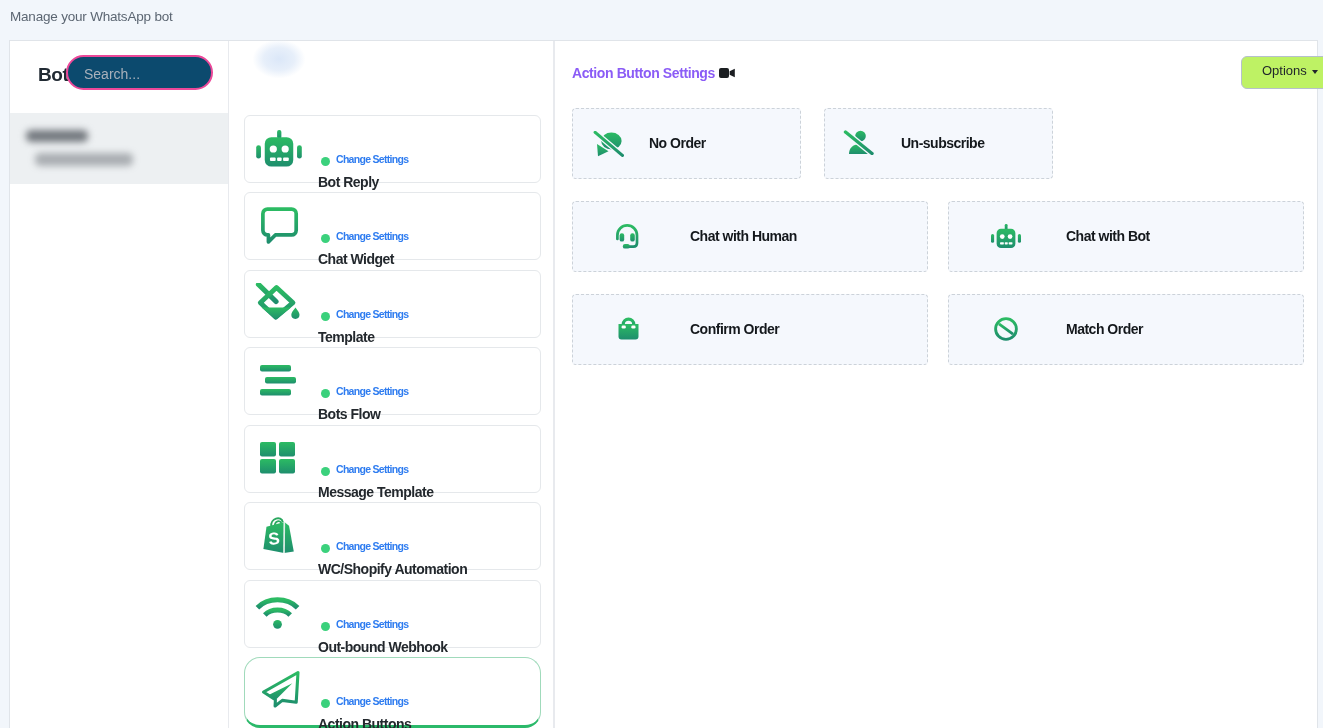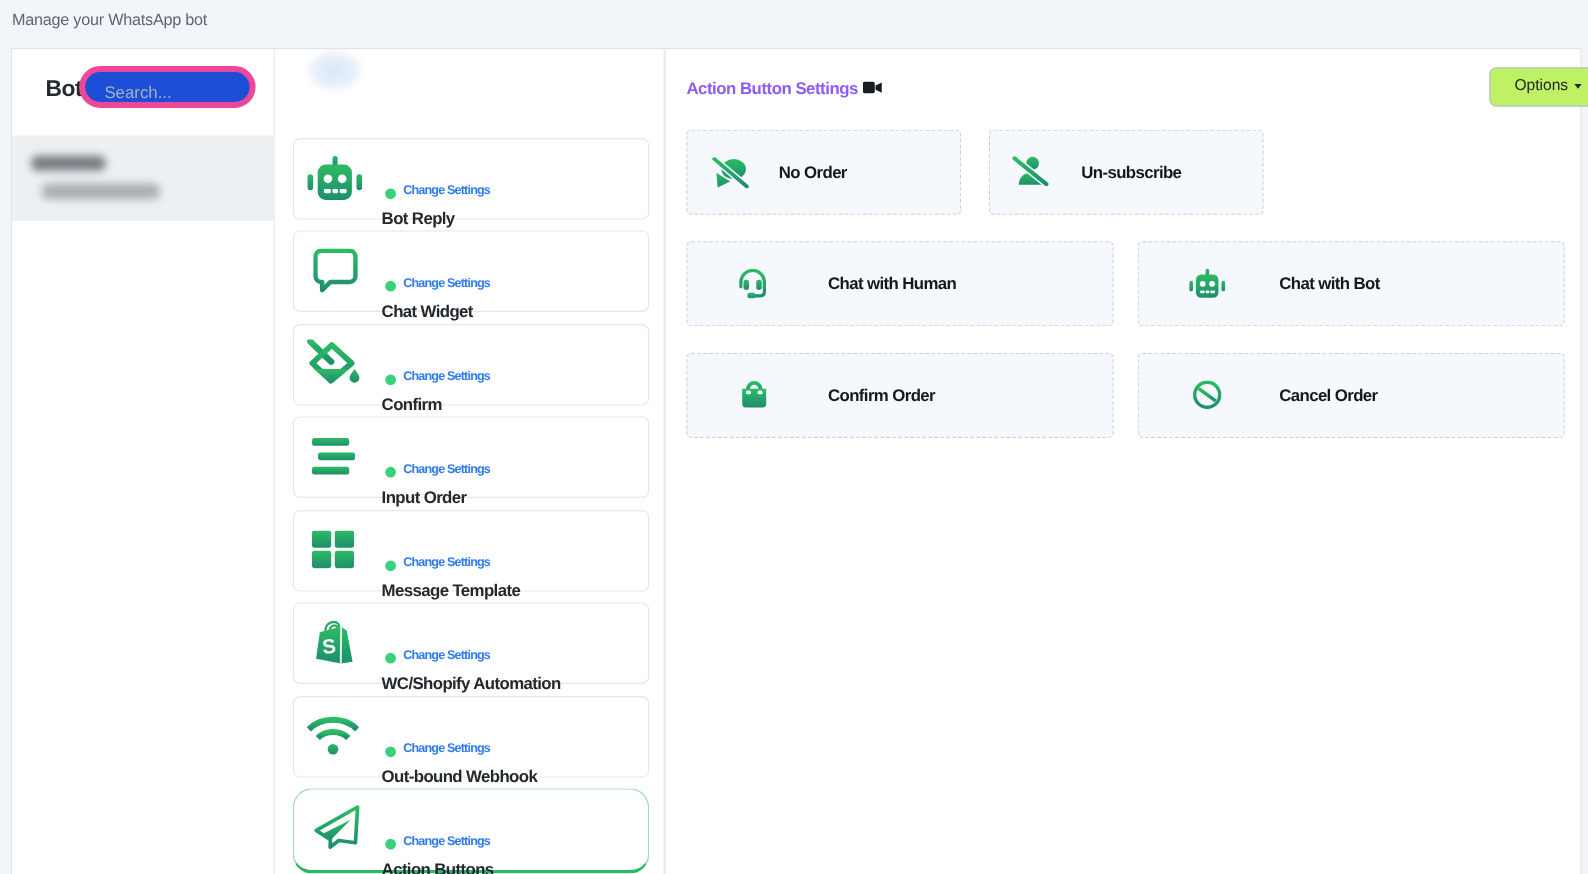--- a/index.html
+++ b/index.html
@@ -2,21 +2,21 @@
 <html><head>
 <meta charset="utf-8">
 <style>
   * { margin:0; padding:0; box-sizing:border-box; }
   html,body { width:1323px; height:728px; overflow:hidden; background:#f2f6fb; font-family:"Liberation Sans", sans-serif; }
   #topbar-text { position:absolute; left:10px; top:9px; font-size:13.5px; letter-spacing:-0.2px; color:#5c6672; }
   #panel { position:absolute; left:9px; top:40px; width:1309px; height:700px; background:#fff; border:1px solid #e0e4e9; }
   
   #leftcol { position:absolute; left:0; top:0; width:219px; height:100%; border-right:1px solid #e8eaee; }
   #bots-label { position:absolute; left:14px; top:23px; font-size:19px; letter-spacing:-0.4px; font-weight:bold; color:#212a33;padding-left:14px; }
-  #search { position:absolute; left:56px; top:14px; width:147px; height:35px; border:5px solid #ec4899; border-radius:18px; background:#1d4ed8; }
+  #search { position:absolute; left:56px; top:14px; width:147px; height:35px; border:2px solid #ec4899; border-radius:18px; background:#0c4a6e; }
   #search span { position:absolute; left:16px; top:9px; font-size:14px; color:#a9b1bb; }
   #selrow { position:absolute; left:0; top:72px; width:218px; height:71px; background:#edf0f2; }
   .blurline { position:absolute; background:#73787e; border-radius:5px; filter:blur(3.5px); }
   
   #midcol { position:absolute; left:219px; top:0; width:325px; height:100%; border-right:1px solid #e8eaee; }
   #blob { position:absolute; left:16px; top:-6px; width:68px; height:50px; background:radial-gradient(ellipse 50% 50% at 50% 48%, #dbe7f8 0%, #e7effa 45%, rgba(245,249,253,0) 78%); }
   .card { position:absolute; left:15px; width:297px; height:68px; border:1px solid #e5e8eb; border-radius:6px; background:#fff; }
   .card.sel { border:1px solid #a0dabb; border-bottom:3px solid #2bb96a; height:71px; }
   .card .ttl { position:absolute; left:73px; top:14px; font-size:14px; letter-spacing:-0.5px; font-weight:bold; color:#23282d;margin-top:44px; }
   .card .dot { position:absolute; left:76px; top:41px; width:9px; height:9px; border-radius:50%; background:#3bd17c; }
@@ -97,38 +97,38 @@
             <linearGradient id="g3" x1="0" y1="0" x2="0" y2="1">
               <stop offset="0" stop-color="#2cbb63"></stop>
               <stop offset="1" stop-color="#1e8e6d"></stop>
             </linearGradient>
           </defs>
         <path d="M4.5,1.5 L22,18.5" stroke="url(#g3)" stroke-width="5.2" stroke-linecap="round"></path>
         <path d="M22.5,4.5 L39,19.7 L21.8,34.2 L6.3,19.7 Z" fill="none" stroke="url(#g3)" stroke-width="4.8" stroke-linejoin="round"></path>
         <path d="M7.5,24.5 h29.5 L21.8,36.5 Z" fill="url(#g3)"></path>
         <path d="M41.5,24.6 c2.3,3.4 4,5.1 4,7.2 a4.1,4.1 0 0 1 -8.2,0 c0,-2.1 1.7,-3.8 4.2,-7.2 z" fill="url(#g3)"></path>
       </svg>
-      <div class="ttl">Confirm</div>
+      <div class="ttl">Template</div>
       <div class="dot"></div>
         <div class="lnk">Change Settings</div>
     </div>
 
     <div class="card" style="top:306px;">
       <svg style="left:15px; top:17px;" width="36" height="31" viewBox="0 0 36 31">
         <defs>
             <linearGradient id="g4" x1="0" y1="0" x2="0" y2="1">
               <stop offset="0" stop-color="#2cbb63"></stop>
               <stop offset="1" stop-color="#1e8e6d"></stop>
             </linearGradient>
           </defs>
         <rect x="0" y="0" width="31" height="6.5" rx="2" fill="url(#g4)"></rect>
         <rect x="5" y="12" width="31" height="6.5" rx="2" fill="url(#g4)"></rect>
         <rect x="0" y="24" width="31" height="6.5" rx="2" fill="url(#g4)"></rect>
       </svg>
-      <div class="ttl">Input Order</div>
+      <div class="ttl">Bots Flow</div>
       <div class="dot"></div>
         <div class="lnk">Change Settings</div>
     </div>
 
     <div class="card" style="top:384px;">
       <svg style="left:15px; top:16px;" width="35" height="32" viewBox="0 0 35 32">
         <defs>
             <linearGradient id="g5" x1="0" y1="0" x2="0" y2="1">
               <stop offset="0" stop-color="#2cbb63"></stop>
               <stop offset="1" stop-color="#1e8e6d"></stop>
@@ -295,16 +295,16 @@
       <svg style="left:45px; top:22px;" width="24" height="24" viewBox="0 0 27 27">
         <defs>
             <linearGradient id="h7" x1="0" y1="0" x2="0" y2="1">
               <stop offset="0" stop-color="#2cbb63"></stop>
               <stop offset="1" stop-color="#1e8e6d"></stop>
             </linearGradient>
           </defs>
         <circle cx="13.5" cy="13.5" r="11.7" fill="none" stroke="url(#h7)" stroke-width="3.2"></circle>
         <path d="M5.6,7.8 L21.4,19.2" stroke="url(#h7)" stroke-width="3.2"></path>
       </svg>
-      <div class="lbl">Cancel Order</div>
+      <div class="lbl">Match Order</div>
     </div>
   </div>
 </div>
 
 </body></html>

